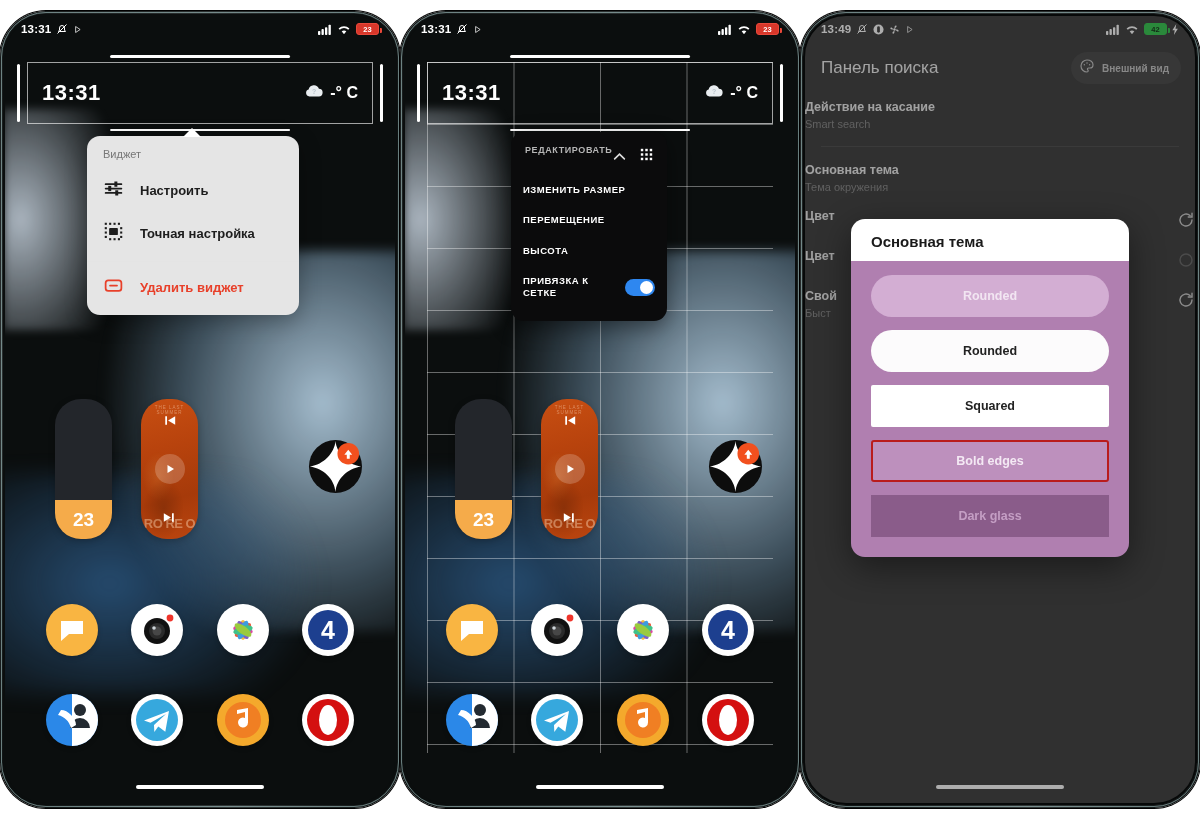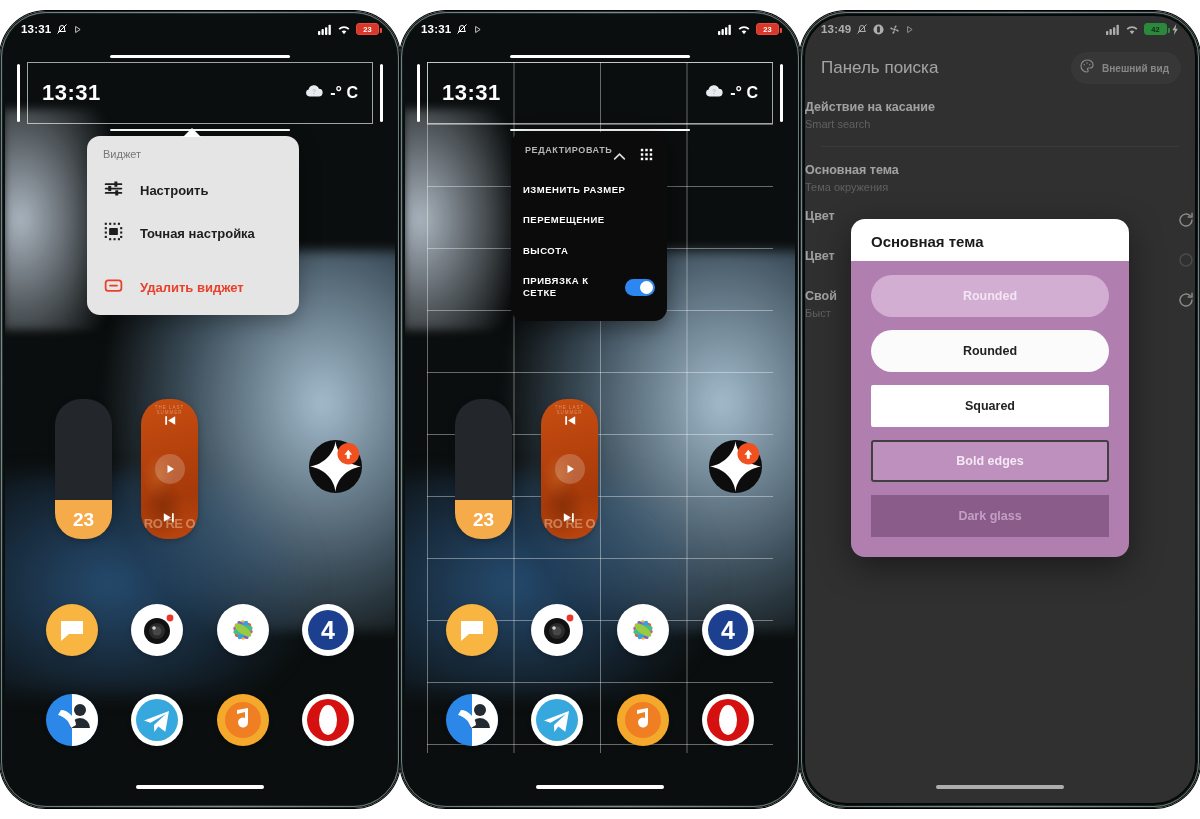--- a/index.html
+++ b/index.html
@@ -212,21 +212,21 @@
     box-shadow:0 10px 34px rgba(0,0,0,.45);
   }
   .td-head{ background:#fff; padding:14px 20px 11px; }
   .td-head .t{ font-size:15px; color:#1a1a1a; font-weight:600; }
   .td-body{ background:#b07fb0; padding:14px 20px 20px; display:flex; flex-direction:column; gap:13px; }
   .td-opt{ height:42px; display:flex; align-items:center; justify-content:center;
     font-size:12.5px; font-weight:600; }
   .td-opt.ambient{ background:#d3aed3; color:#f2e6f2; border-radius:22px; }
   .td-opt.rounded{ background:#fcfbfc; color:#222; border-radius:22px; }
   .td-opt.squared{ background:#fff; color:#222; border-radius:2px; }
-  .td-opt.bold{ background:#bd90bd; color:#f4e9f4; border:2px solid #404040; border-radius:3px; }
+  .td-opt.bold{ background:#bd90bd; color:#f4e9f4; border:2px solid #b91c1c; border-radius:3px; }
   .td-opt.flat{ background:#c8a0c8; color:#f0e2f0; border-radius:3px; }
   .td-opt.dark{ background:#8a5c8a; color:#c49ec4; border-radius:0; }
 </style>
 </head>
 <body>
 
 <div class="stage">
 
   <div class="phone">
     <div class="bezel">

